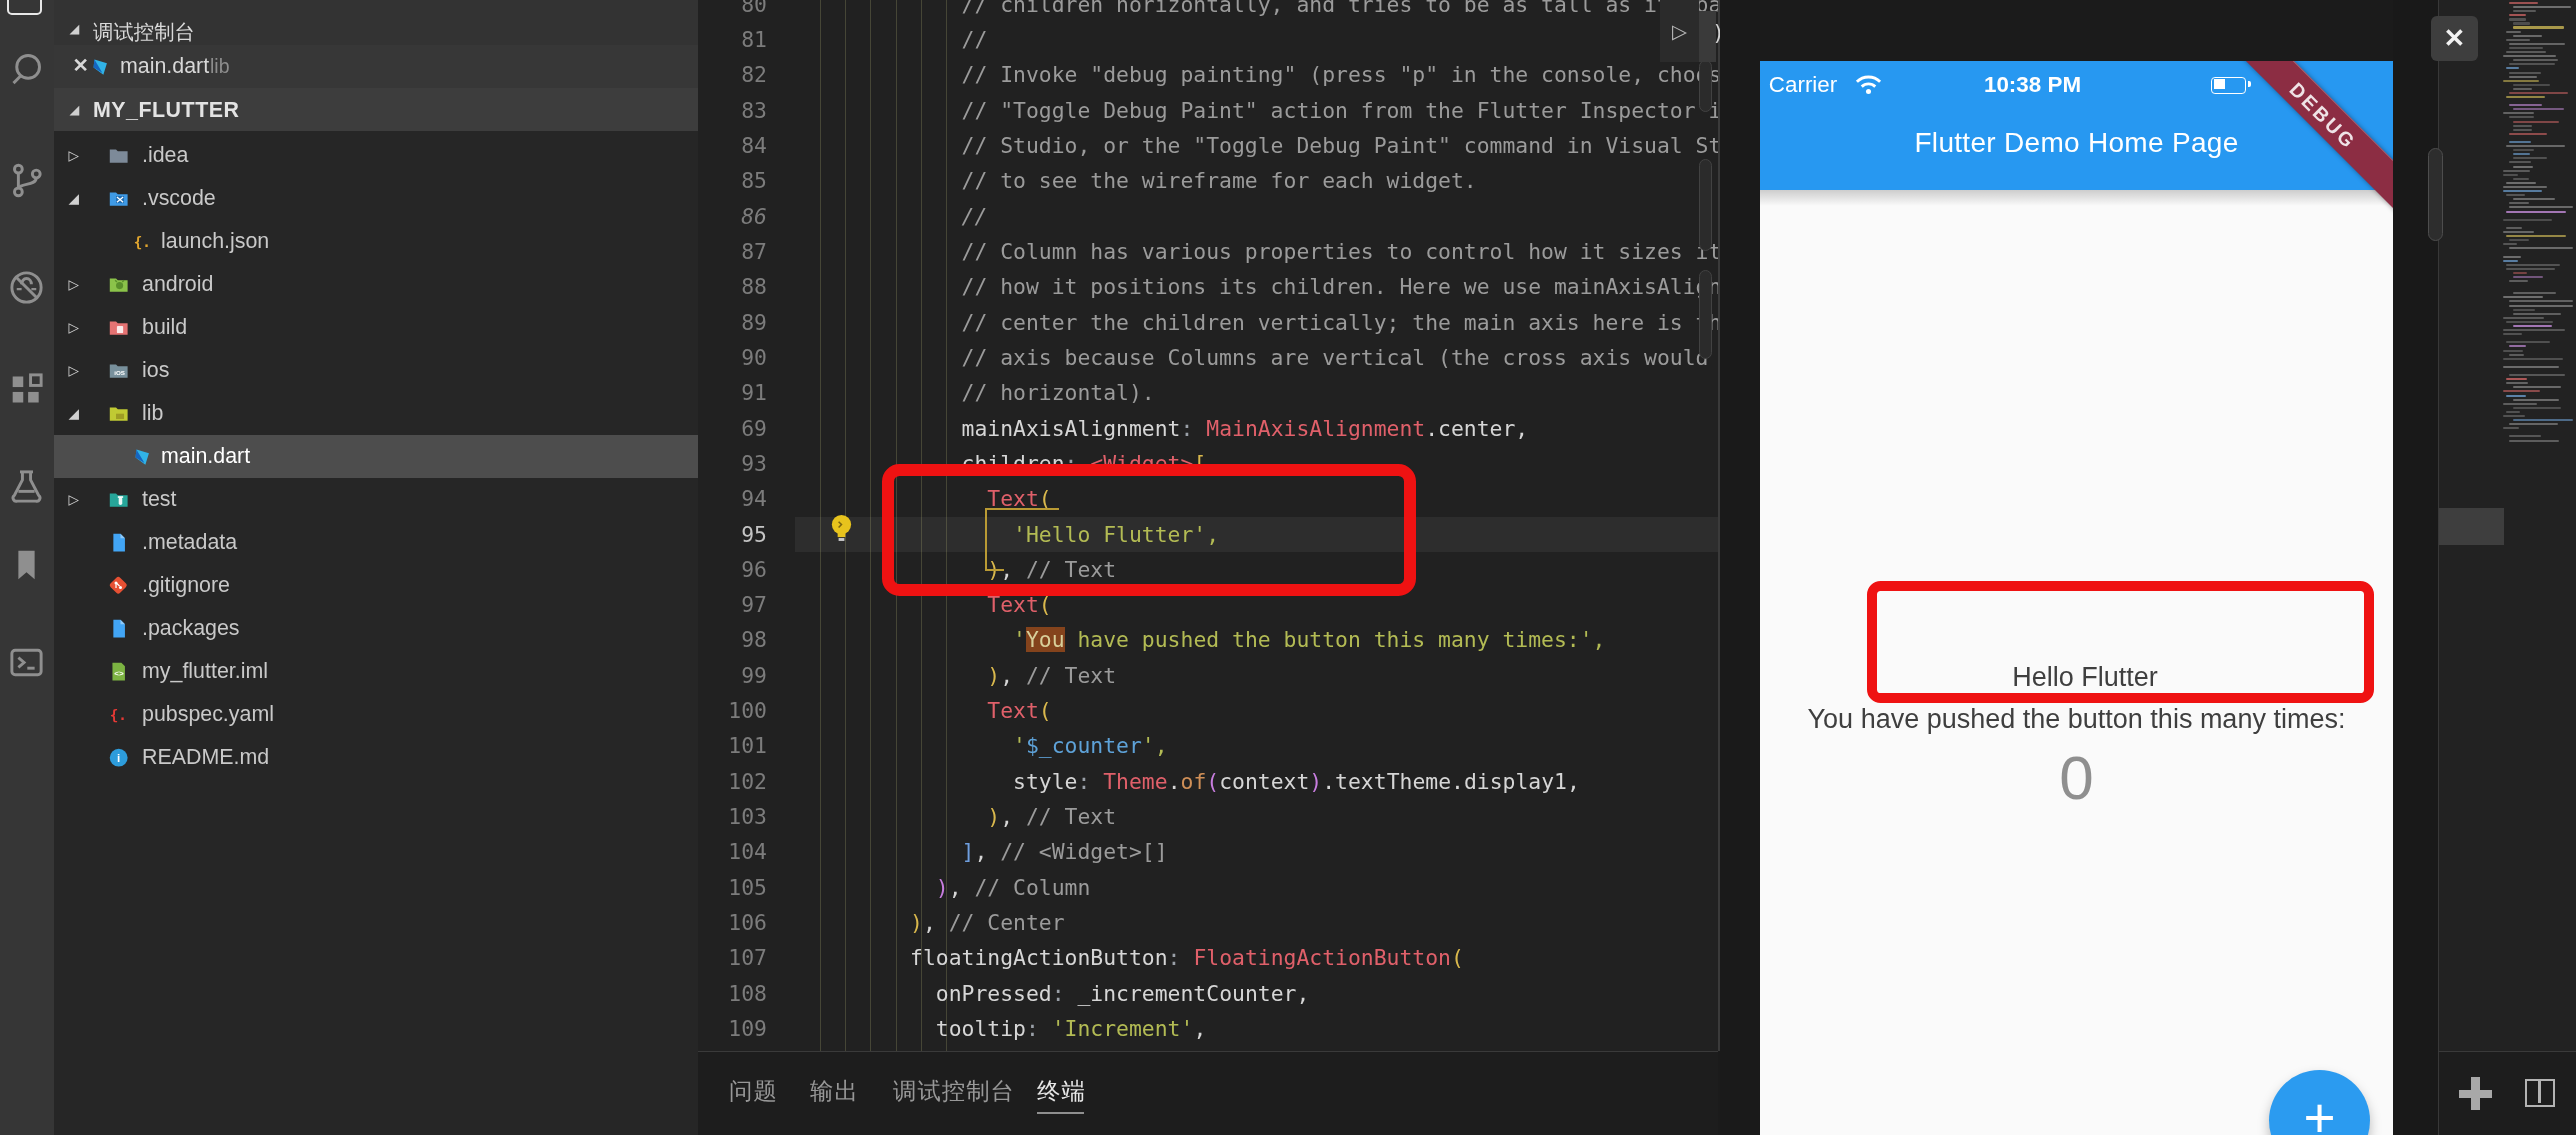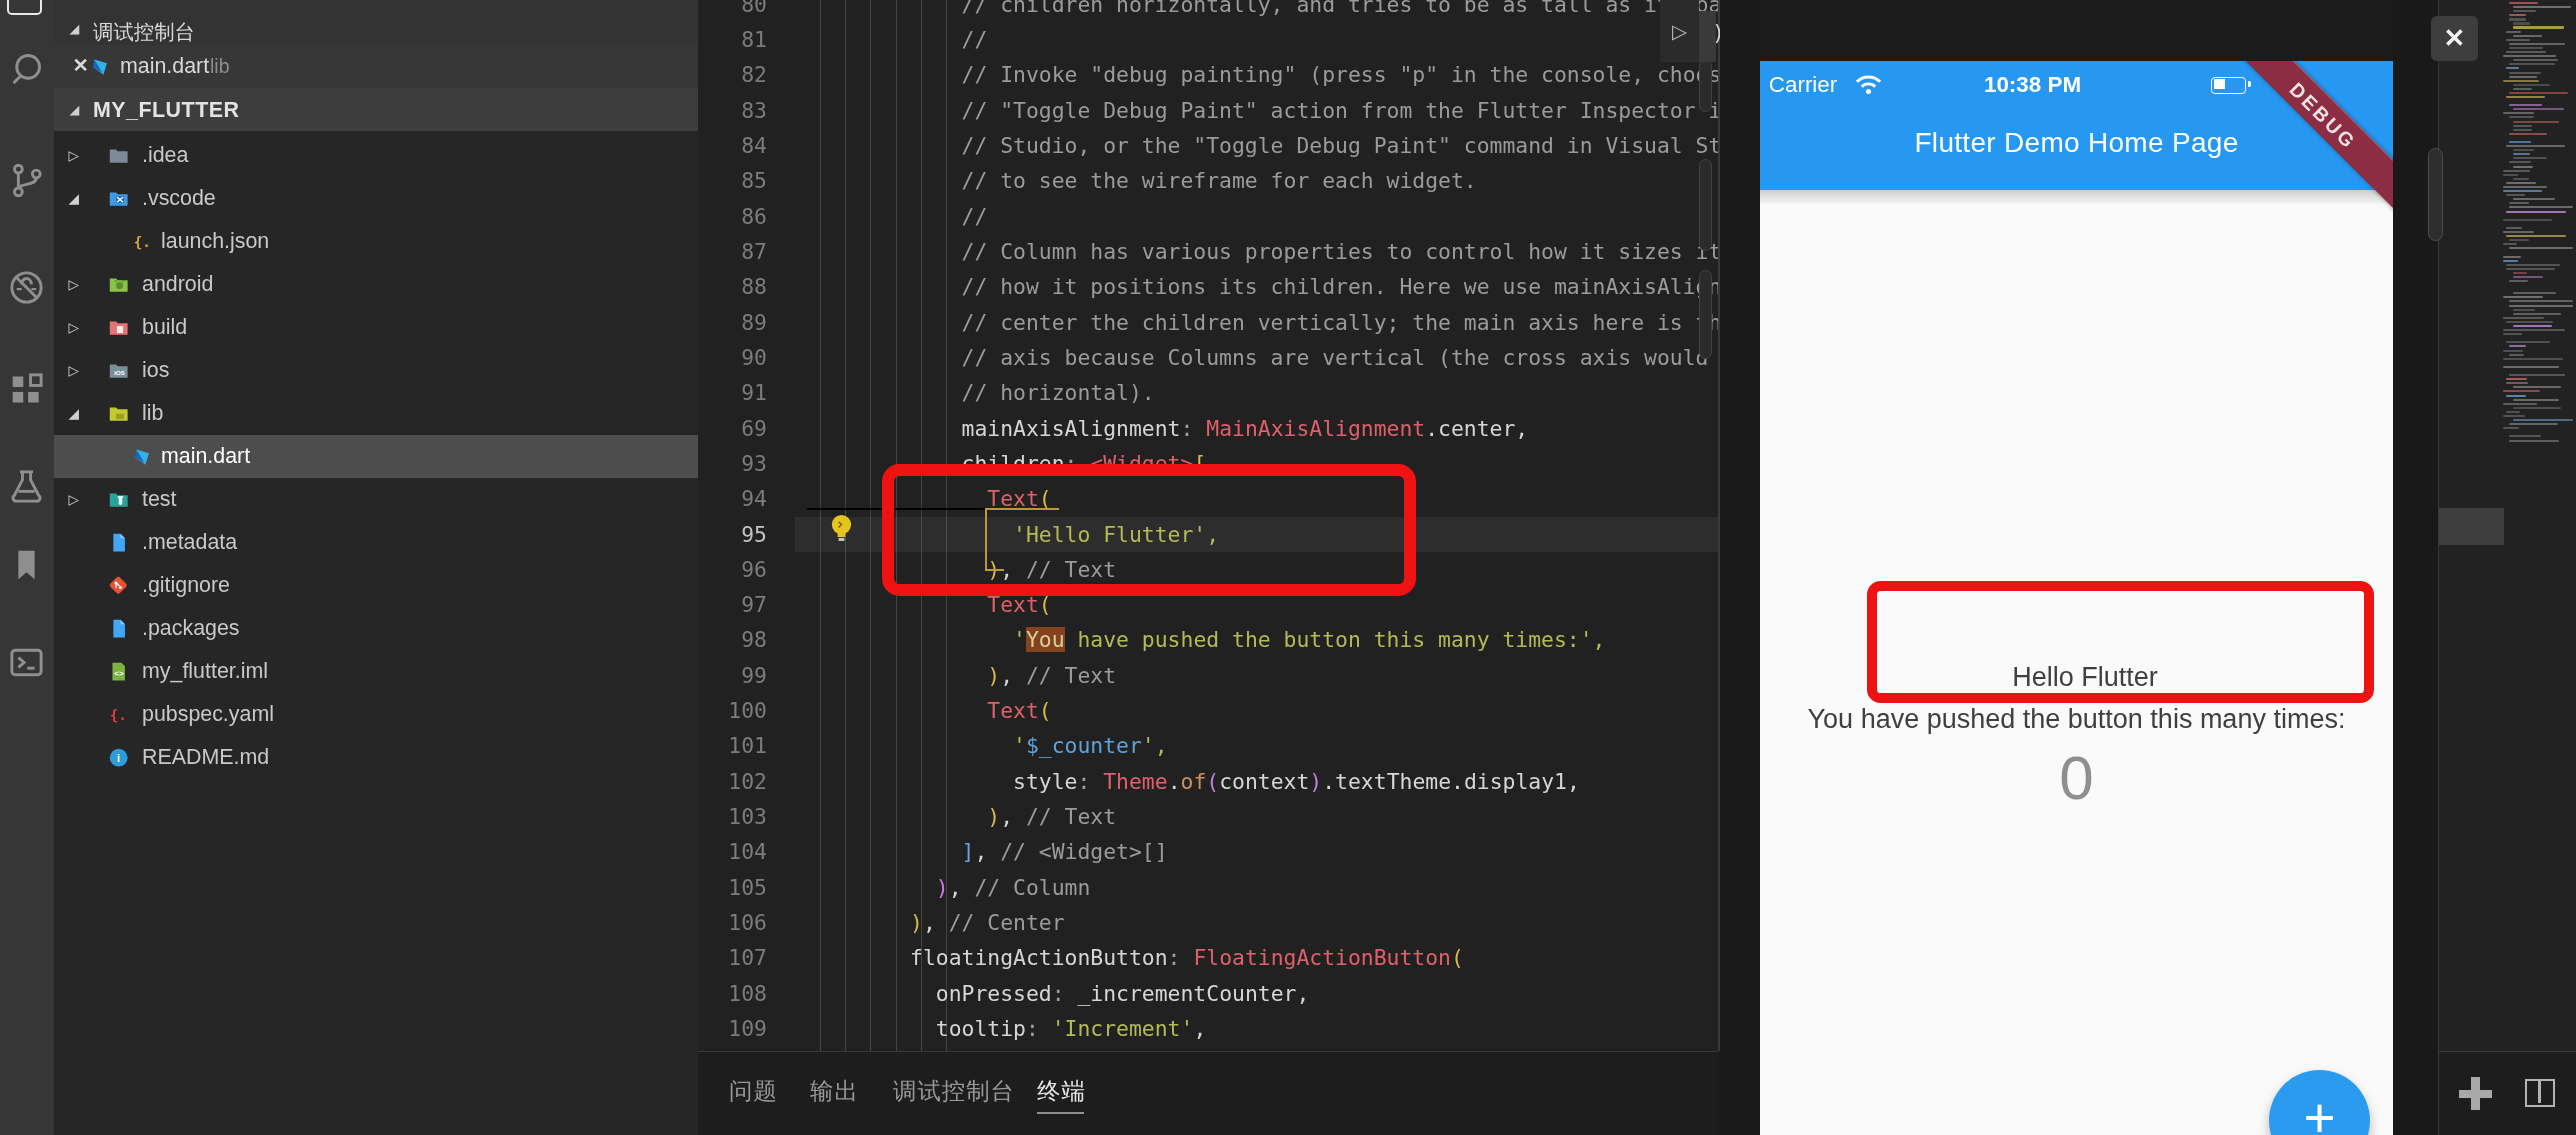--- a/index.html
+++ b/index.html
@@ -321,29 +321,29 @@
         <div class="indent-guide" style="left: 223px;"></div>
         <div class="indent-guide" style="left: 248px;"></div>
       </div>
     <div id="code-lines">
         <div class="code-line" style="top: -13px;"><span class="lnum">80</span><span class="ctext">            <span class="t-com">// children horizontally, and tries to be as tall as its parent.</span></span></div>
         <div class="code-line" style="top: 22px;"><span class="lnum">81</span><span class="ctext">            <span class="t-com">//</span></span></div>
         <div class="code-line" style="top: 57px;"><span class="lnum">82</span><span class="ctext">            <span class="t-com">// Invoke "debug painting" (press "p" in the console, choose the</span></span></div>
         <div class="code-line" style="top: 93px;"><span class="lnum">83</span><span class="ctext">            <span class="t-com">// "Toggle Debug Paint" action from the Flutter Inspector in And</span></span></div>
         <div class="code-line" style="top: 128px;"><span class="lnum">84</span><span class="ctext">            <span class="t-com">// Studio, or the "Toggle Debug Paint" command in Visual Studio</span></span></div>
         <div class="code-line" style="top: 163px;"><span class="lnum">85</span><span class="ctext">            <span class="t-com">// to see the wireframe for each widget.</span></span></div>
-        <div class="code-line" style="top: 199px;"><span class="lnum">86</span><span class="ctext">            <span class="t-com">//</span></span></div>
+        <div class="code-line" style="top: 199px; font-style: italic;"><span class="lnum">86</span><span class="ctext">            <span class="t-com">//</span></span></div>
         <div class="code-line" style="top: 234px;"><span class="lnum">87</span><span class="ctext">            <span class="t-com">// Column has various properties to control how it sizes itself</span></span></div>
         <div class="code-line" style="top: 269px;"><span class="lnum">88</span><span class="ctext">            <span class="t-com">// how it positions its children. Here we use mainAxisAlignment</span></span></div>
         <div class="code-line" style="top: 305px;"><span class="lnum">89</span><span class="ctext">            <span class="t-com">// center the children vertically; the main axis here is the ve</span></span></div>
         <div class="code-line" style="top: 340px;"><span class="lnum">90</span><span class="ctext">            <span class="t-com">// axis because Columns are vertical (the cross axis would be</span></span></div>
         <div class="code-line" style="top: 375px;"><span class="lnum">91</span><span class="ctext">            <span class="t-com">// horizontal).</span></span></div>
         <div class="code-line" style="top: 411px;"><span class="lnum">69</span><span class="ctext">            <span class="t-pln">mainAxisAlignment</span><span class="t-col">: </span><span class="t-cls">MainAxisAlignment</span><span class="t-pln">.center,</span></span></div>
         <div class="code-line" style="top: 446px;"><span class="lnum">93</span><span class="ctext">            <span class="t-pln">children</span><span class="t-col">: </span><span class="t-cls">&lt;Widget&gt;</span><span class="t-by">[</span></span></div>
-        <div class="code-line" style="top: 481px; text-decoration: underline;"><span class="lnum">94</span><span class="ctext">              <span class="t-cls">Text</span><span class="t-by">(</span></span></div>
+        <div class="code-line" style="top: 481px;"><span class="lnum">94</span><span class="ctext">              <span class="t-cls">Text</span><span class="t-by">(</span></span></div>
         <div class="code-line cur" style="top: 517px;"><span class="lnum">95</span><span class="ctext">                <span class="t-str">'Hello Flutter',</span></span></div>
         <div class="code-line" style="top: 552px;"><span class="lnum">96</span><span class="ctext">              <span class="t-by">)</span><span class="t-pln">, </span><span class="t-com">// Text</span></span></div>
         <div class="code-line" style="top: 587px;"><span class="lnum">97</span><span class="ctext">              <span class="t-cls">Text</span><span class="t-by">(</span></span></div>
         <div class="code-line" style="top: 622px;"><span class="lnum">98</span><span class="ctext">                <span class="t-str">'</span><span class="t-strhl">You</span><span class="t-str"> have pushed the button this many times:',</span></span></div>
         <div class="code-line" style="top: 658px;"><span class="lnum">99</span><span class="ctext">              <span class="t-by">)</span><span class="t-pln">, </span><span class="t-com">// Text</span></span></div>
         <div class="code-line" style="top: 693px;"><span class="lnum">100</span><span class="ctext">              <span class="t-cls">Text</span><span class="t-by">(</span></span></div>
         <div class="code-line" style="top: 728px;"><span class="lnum">101</span><span class="ctext">                <span class="t-str">'</span><span class="t-blu">$_counter</span><span class="t-str">',</span></span></div>
         <div class="code-line" style="top: 764px;"><span class="lnum">102</span><span class="ctext">                <span class="t-pln">style</span><span class="t-col">: </span><span class="t-cls">Theme</span><span class="t-pln">.</span><span class="t-org">of</span><span class="t-bp">(</span><span class="t-pln">context</span><span class="t-bp">)</span><span class="t-pln">.textTheme.display1,</span></span></div>
         <div class="code-line" style="top: 799px;"><span class="lnum">103</span><span class="ctext">              <span class="t-by">)</span><span class="t-pln">, </span><span class="t-com">// Text</span></span></div>
         <div class="code-line" style="top: 834px;"><span class="lnum">104</span><span class="ctext">            <span class="t-bb">]</span><span class="t-pln">, </span><span class="t-com">// &lt;Widget&gt;[]</span></span></div>

